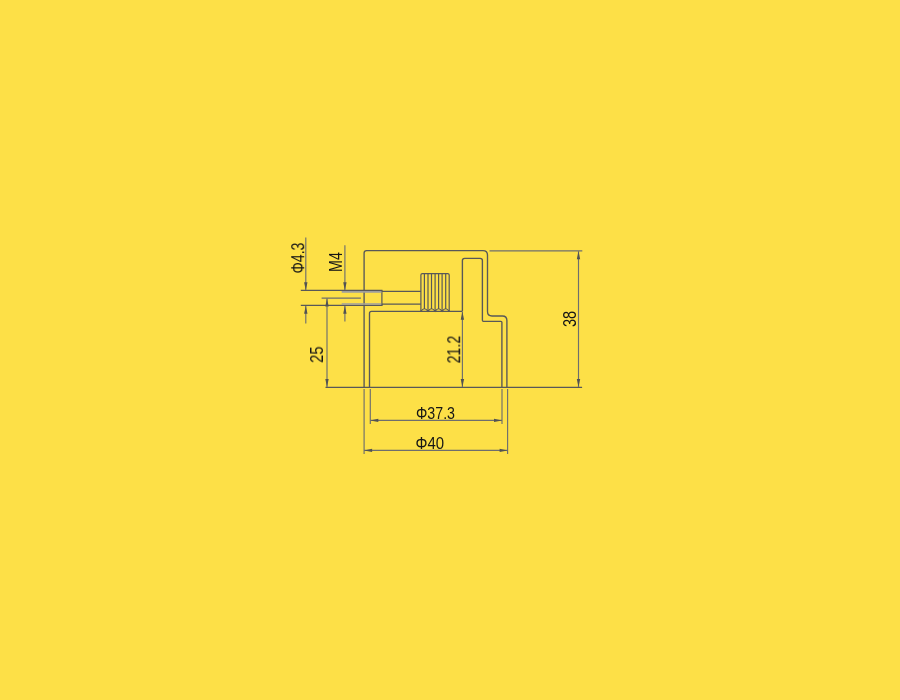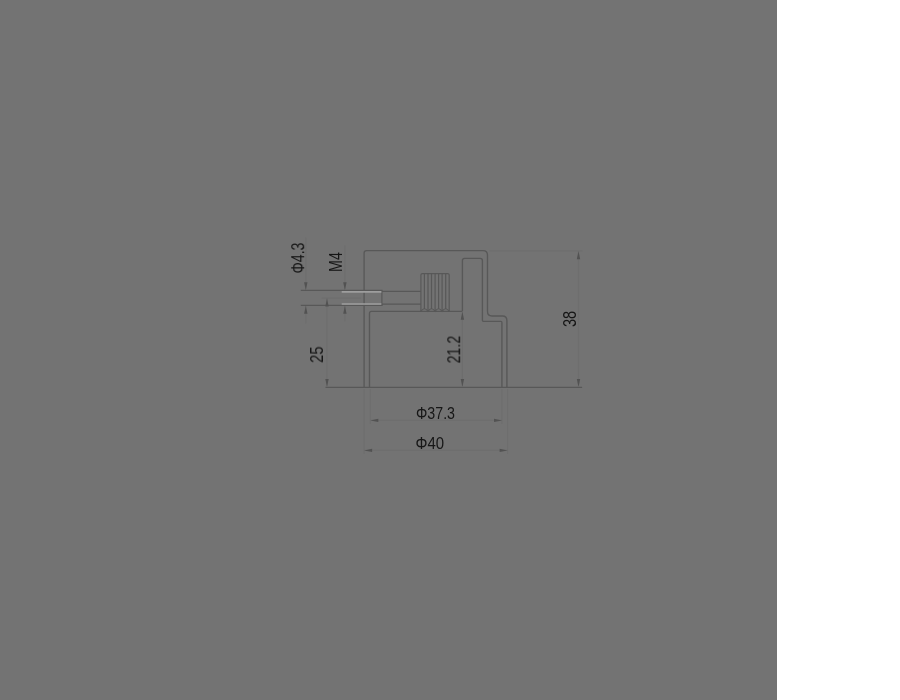--- a/index.html
+++ b/index.html
@@ -1,16 +1,16 @@
 <!DOCTYPE html>
 <html><head>
 <meta charset="utf-8">
 <style>
   html,body{margin:0;padding:0;background:#ffffff;}
-  .page{width:777px;height:700px;position:relative;background:#737373;overflow:hidden;}
+  .page{width:900px;height:700px;position:relative;background:#fde047;overflow:hidden;}
   text{font-family:"Liberation Sans",sans-serif;fill:#161616;filter:blur(0.01px);}
 </style>
 </head>
 <body>
 <div class="page">
 <svg width="900" height="700" viewBox="0 0 900 700">
 <g fill="none" stroke-linecap="butt">
 
 <path d="M 364.1,387.3 L 364.1,253.1 Q 364.1,250.6 366.6,250.6 L 483.0,250.6 Q 487.5,250.6 487.5,255.1 L 487.5,311.5 Q 487.5,316 492.0,316 L 502.4,316 Q 506.9,316 506.9,320.5 L 506.9,387.3" stroke="#585858" stroke-width="1.35"></path>
 

